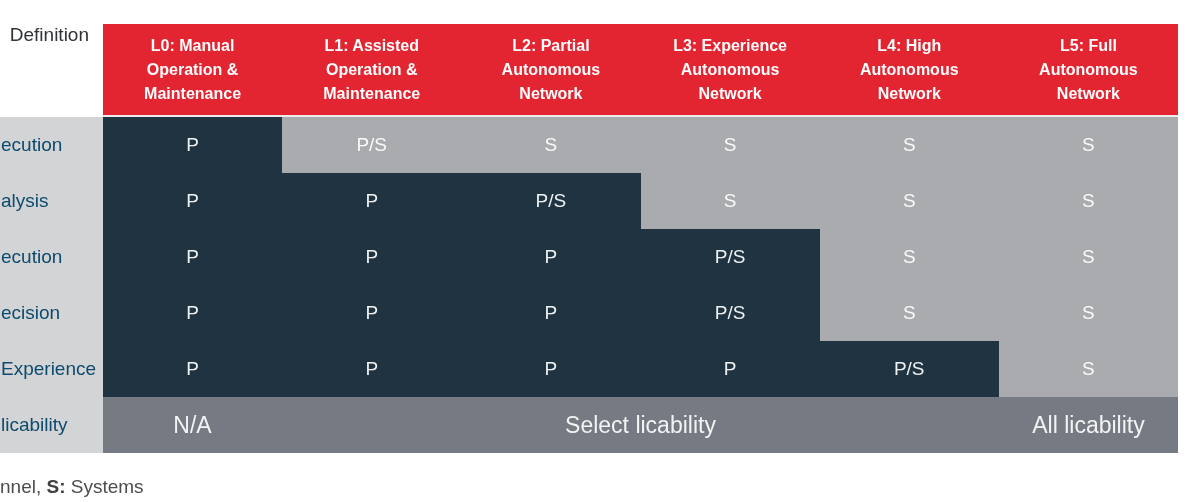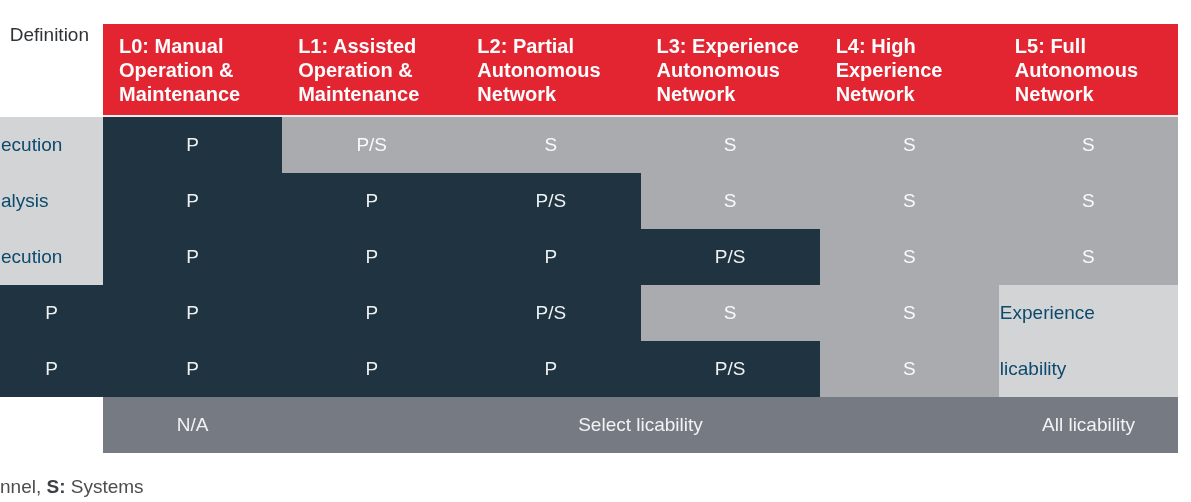--- a/index.html
+++ b/index.html
@@ -24,23 +24,23 @@
     background: #ffffff;
     display: flex; align-items: flex-start; justify-content: flex-end;
     padding-right: 14px;
     font-size: 19px; color: #303336;
     white-space: nowrap; overflow: hidden;
   }
   .hcell {
     background: #e32431;
     border-bottom: 2px solid #ececec;
     display: flex; align-items: center; justify-content: center;
-    text-align: left;
+    text-align: center;
     color: #fdfdfd;
-    font-size: 20px; font-weight: 600; line-height: 24px;
+    font-size: 16px; font-weight: 600; line-height: 24px;
     padding: 0 16px;
   }
   
   .lcell {
     background: #d3d4d5;
     display: flex; align-items: center; justify-content: flex-start;
     padding-left: 1px;
     font-size: 19px; color: #0c4a6e;
     white-space: nowrap; overflow: hidden;
   }
@@ -50,21 +50,21 @@
     font-size: 19px;
   }
   .cell.dark  { background: #203341; color: #eef1f2; }
   .cell.light { background: #a9abae; color: #fafafa; }
   
   .astrip {
     grid-column: 2 / 8;
     background: #767a83;
     position: relative;
     color: #f2f3f3;
-    font-size: 19px;
+    font-size: 23px;
   }
   .astrip span {
     position: absolute; top: 50%; transform: translateY(-50%);
     text-align: center;
   }
   .a0 { left: 0; width: 179px; }
   .a1 { left: 0; right: 0; }
   .a2 { right: 0; width: 179px; }
   
   .footnote {
@@ -83,21 +83,21 @@
 
   <div class="grid">
 
     <div class="hlabel">
       <span>Definition</span>
     </div>
     <div class="hcell">L0: Manual Operation &amp; Maintenance</div>
     <div class="hcell">L1: Assisted Operation &amp; Maintenance</div>
     <div class="hcell">L2: Partial Autonomous Network</div>
     <div class="hcell">L3: Experience Autonomous Network</div>
-    <div class="hcell">L4: High Experience Network</div>
+    <div class="hcell">L4: High Autonomous Network</div>
     <div class="hcell">L5: Full Autonomous Network</div>
 
     <div class="lcell">
       <span>ecution</span>
     </div>
     <div class="cell dark">P</div>
     <div class="cell light">P/S</div>
     <div class="cell light">S</div>
     <div class="cell light">S</div>
     <div class="cell light">S</div>
@@ -116,20 +116,23 @@
     <div class="lcell">
       <span>ecution</span>
     </div>
     <div class="cell dark">P</div>
     <div class="cell dark">P</div>
     <div class="cell dark">P</div>
     <div class="cell dark">P/S</div>
     <div class="cell light">S</div>
     <div class="cell light">S</div>
 
+    <div class="lcell">
+      <span>ecision</span>
+    </div>
     <div class="cell dark">P</div>
     <div class="cell dark">P</div>
     <div class="cell dark">P</div>
     <div class="cell dark">P/S</div>
     <div class="cell light">S</div>
     <div class="cell light">S</div>
 
     <div class="lcell">
       <span>Experience</span>
     </div>

